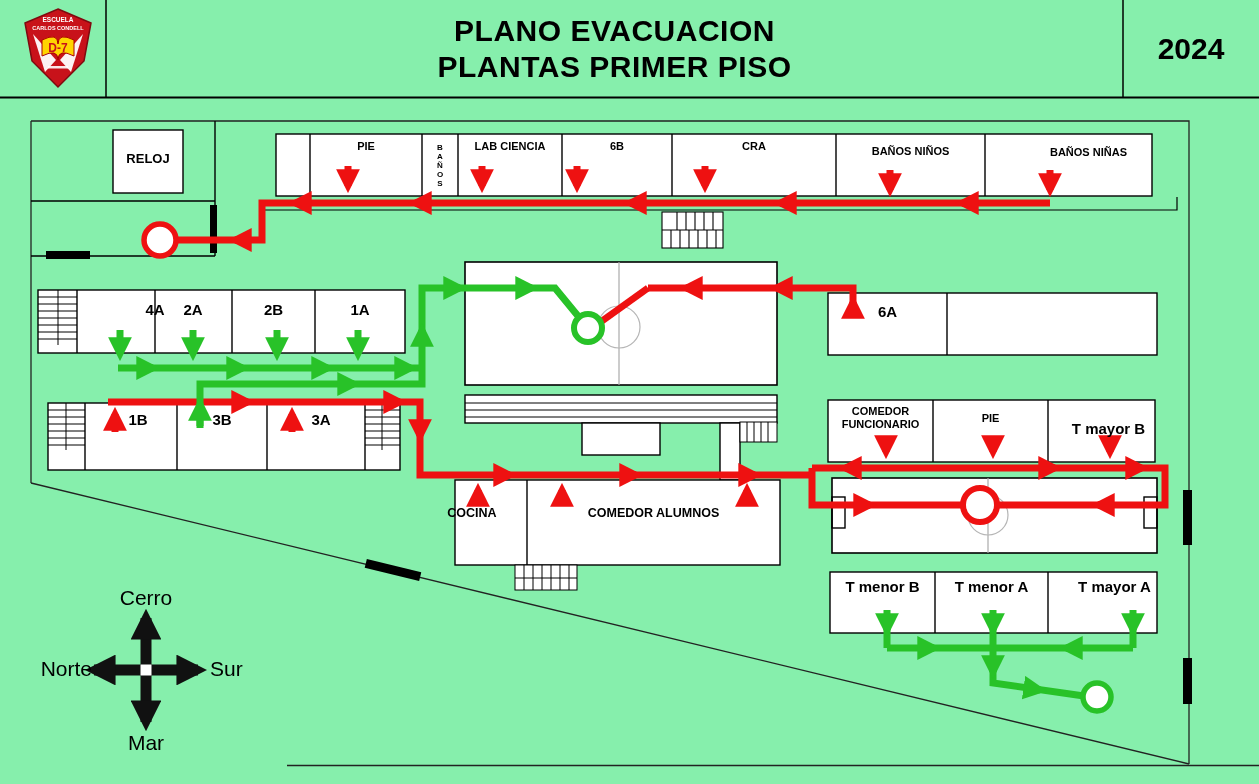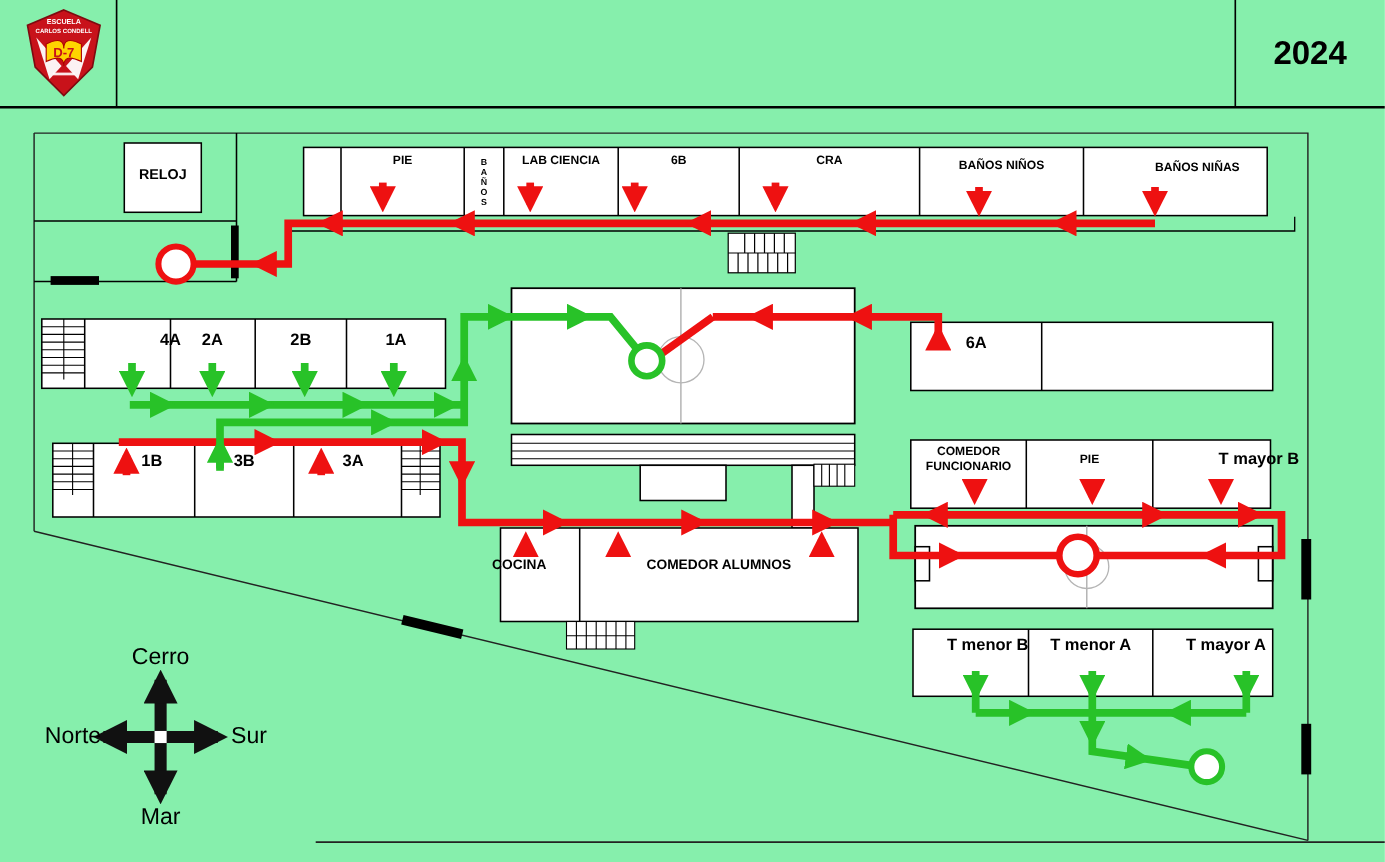--- a/index.html
+++ b/index.html
@@ -216,20 +216,24 @@
       <path d="M33,34 L56,60 L45,72 Z" fill="#fff" opacity="0.95"></path>
       <path d="M83,34 L60,60 L71,72 Z" fill="#fff" opacity="0.95"></path>
       <path d="M42,40 Q58,32 58,44 Q58,32 74,40 L74,56 Q58,48 58,60 Q58,48 42,56 Z" fill="#ffd400" stroke="#a00" stroke-width="1"></path>
       <text x="58" y="22" font-size="6.5" font-weight="bold" fill="#fff" text-anchor="middle">ESCUELA</text>
       <text x="58" y="30" font-size="5.5" font-weight="bold" fill="#fff" text-anchor="middle">CARLOS CONDELL</text>
       <text x="58" y="52" font-size="12" font-weight="bold" fill="#c8121a" text-anchor="middle">D-7</text>
       <rect x="48" y="66" width="20" height="2.5" fill="#fff" opacity="0.9"></rect>
     </g>
   </svg>
 
+  <div id="title-block">
+    <div>PLANO EVACUACION</div>
+    <div>PLANTAS PRIMER PISO</div>
+  </div>
   <div id="year-box">2024</div>
 
   <div class="lbl f13" style="left:113px;top:152px;width:70px;">RELOJ</div>
 
   <div class="lbl f11" style="left:310px;top:140px;width:112px;">PIE</div>
   <div class="lbl f8" style="left:422px;top:144px;width:36px;">B
 A
 Ñ
 O
 S</div>
@@ -248,23 +252,23 @@
   <div class="lbl f15" style="left:92px;top:411px;width:92px;">1B</div>
   <div class="lbl f15" style="left:177px;top:411px;width:90px;">3B</div>
   <div class="lbl f15" style="left:272px;top:411px;width:98px;">3A</div>
 
   <div class="lbl f12" style="left:436px;top:506px;width:72px;">COCINA</div>
   <div class="lbl f12" style="left:527px;top:506px;width:253px;">COMEDOR ALUMNOS</div>
 
   <div class="lbl f11" style="left:828px;top:405px;width:105px;">COMEDOR
 FUNCIONARIO</div>
   <div class="lbl f11" style="left:933px;top:412px;width:115px;">PIE</div>
-  <div class="lbl f15" style="left:1048px;top:409px;width:121px;padding-left:36px;">T mayor B</div>
-
-  <div class="lbl f15" style="left:830px;top:578px;width:105px;text-align:right;">T menor B</div>
+  <div class="lbl f15" style="left:1048px;top:420px;width:121px;">T mayor B</div>
+
+  <div class="lbl f15" style="left:830px;top:578px;width:105px;">T menor B</div>
   <div class="lbl f15" style="left:935px;top:578px;width:113px;">T menor A</div>
   <div class="lbl f15" style="left:1048px;top:578px;width:109px;padding-left:12px;">T mayor A</div>
 
   <div class="compass-lbl" style="left:96px;top:586px;width:100px;">Cerro</div>
   <div class="compass-lbl" style="left:12px;top:657px;width:80px;text-align:right;">Norte</div>
   <div class="compass-lbl" style="left:210px;top:657px;width:70px;text-align:left;">Sur</div>
   <div class="compass-lbl" style="left:96px;top:731px;width:100px;">Mar</div>
 
 </div>
 

